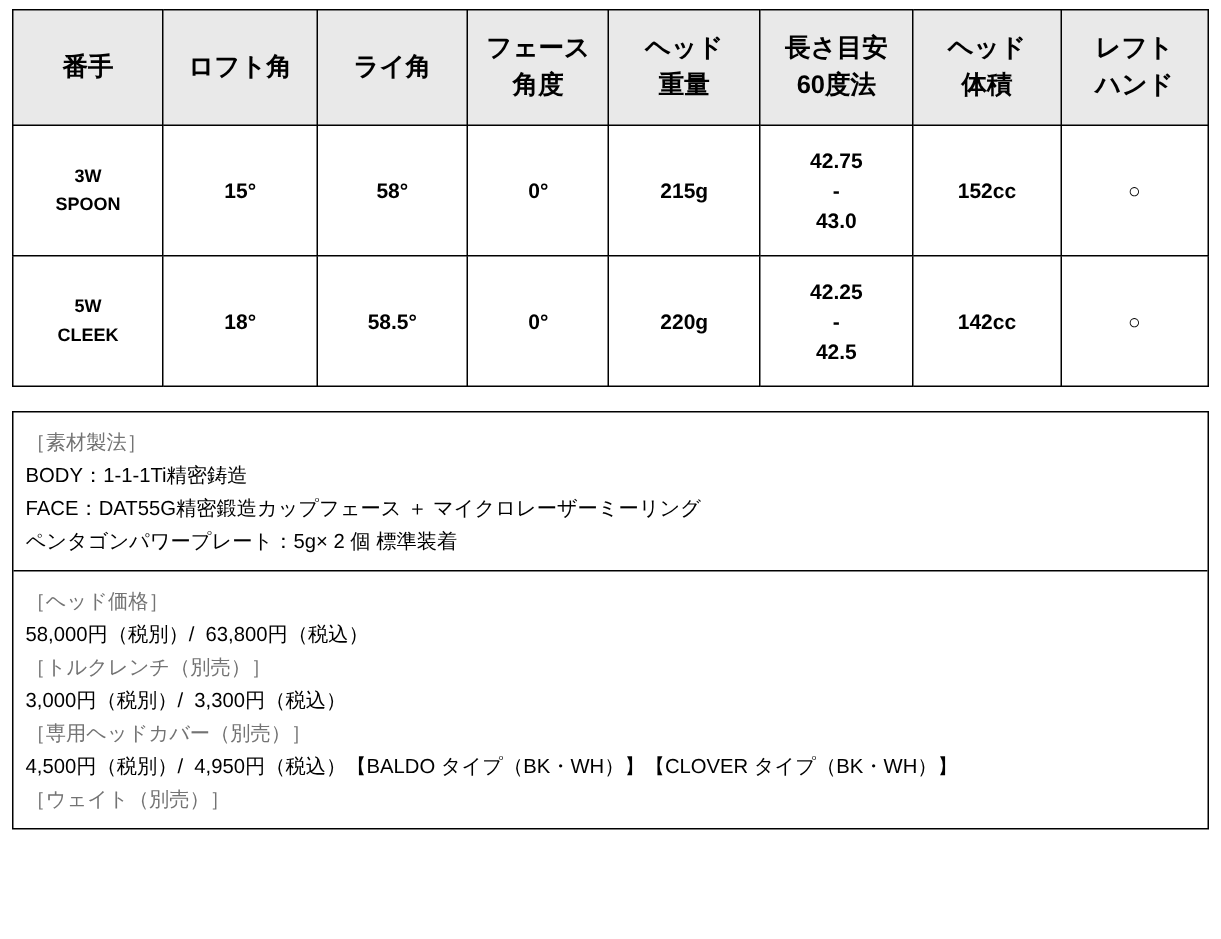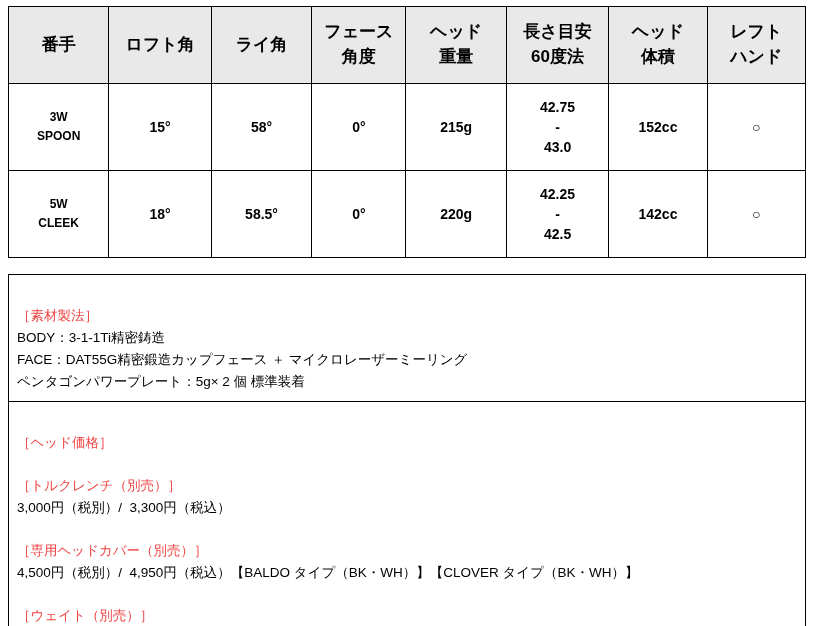--- a/index.html
+++ b/index.html
@@ -74,22 +74,21 @@
   .notes-section {
     padding: 9px 8px 9px 8px;
   }
   .notes-divider {
     border-top: 1px solid #000000;
     height: 0;
     font-size: 0;
     line-height: 0;
   }
   .green {
-    color: #ef4444;
-    margin-top: 21px;
+    color: #737373;
   }
   .note-line {
     white-space: pre-wrap;
   }
 </style>
 </head>
 <body>
 
 <div class="page">
 
@@ -172,29 +171,30 @@
         <td>142cc</td>
         <td class="circle-mark">○</td>
       </tr>
     </tbody>
   </table>
 
   <div class="notes">
 
     <div class="notes-section">
       <div class="note-line green">［素材製法］</div>
-      <div class="note-line">BODY：3-1-1Ti精密鋳造</div>
+      <div class="note-line">BODY：1-1-1Ti精密鋳造</div>
       <div class="note-line">FACE：DAT55G精密鍛造カップフェース ＋ マイクロレーザーミーリング</div>
       <div class="note-line">ペンタゴンパワープレート：5g× 2 個 標準装着</div>
     </div>
 
     <div class="notes-divider"></div>
 
     <div class="notes-section">
       <div class="note-line green">［ヘッド価格］</div>
+      <div class="note-line">58,000円（税別）/  63,800円（税込）</div>
 
       <div class="note-line green">［トルクレンチ（別売）］</div>
       <div class="note-line">3,000円（税別）/  3,300円（税込）</div>
 
       <div class="note-line green">［専用ヘッドカバー（別売）］</div>
       <div class="note-line">4,500円（税別）/  4,950円（税込）【BALDO タイプ（BK・WH）】【CLOVER タイプ（BK・WH）】</div>
 
       <div class="note-line green">［ウェイト（別売）］</div>
     </div>
 

